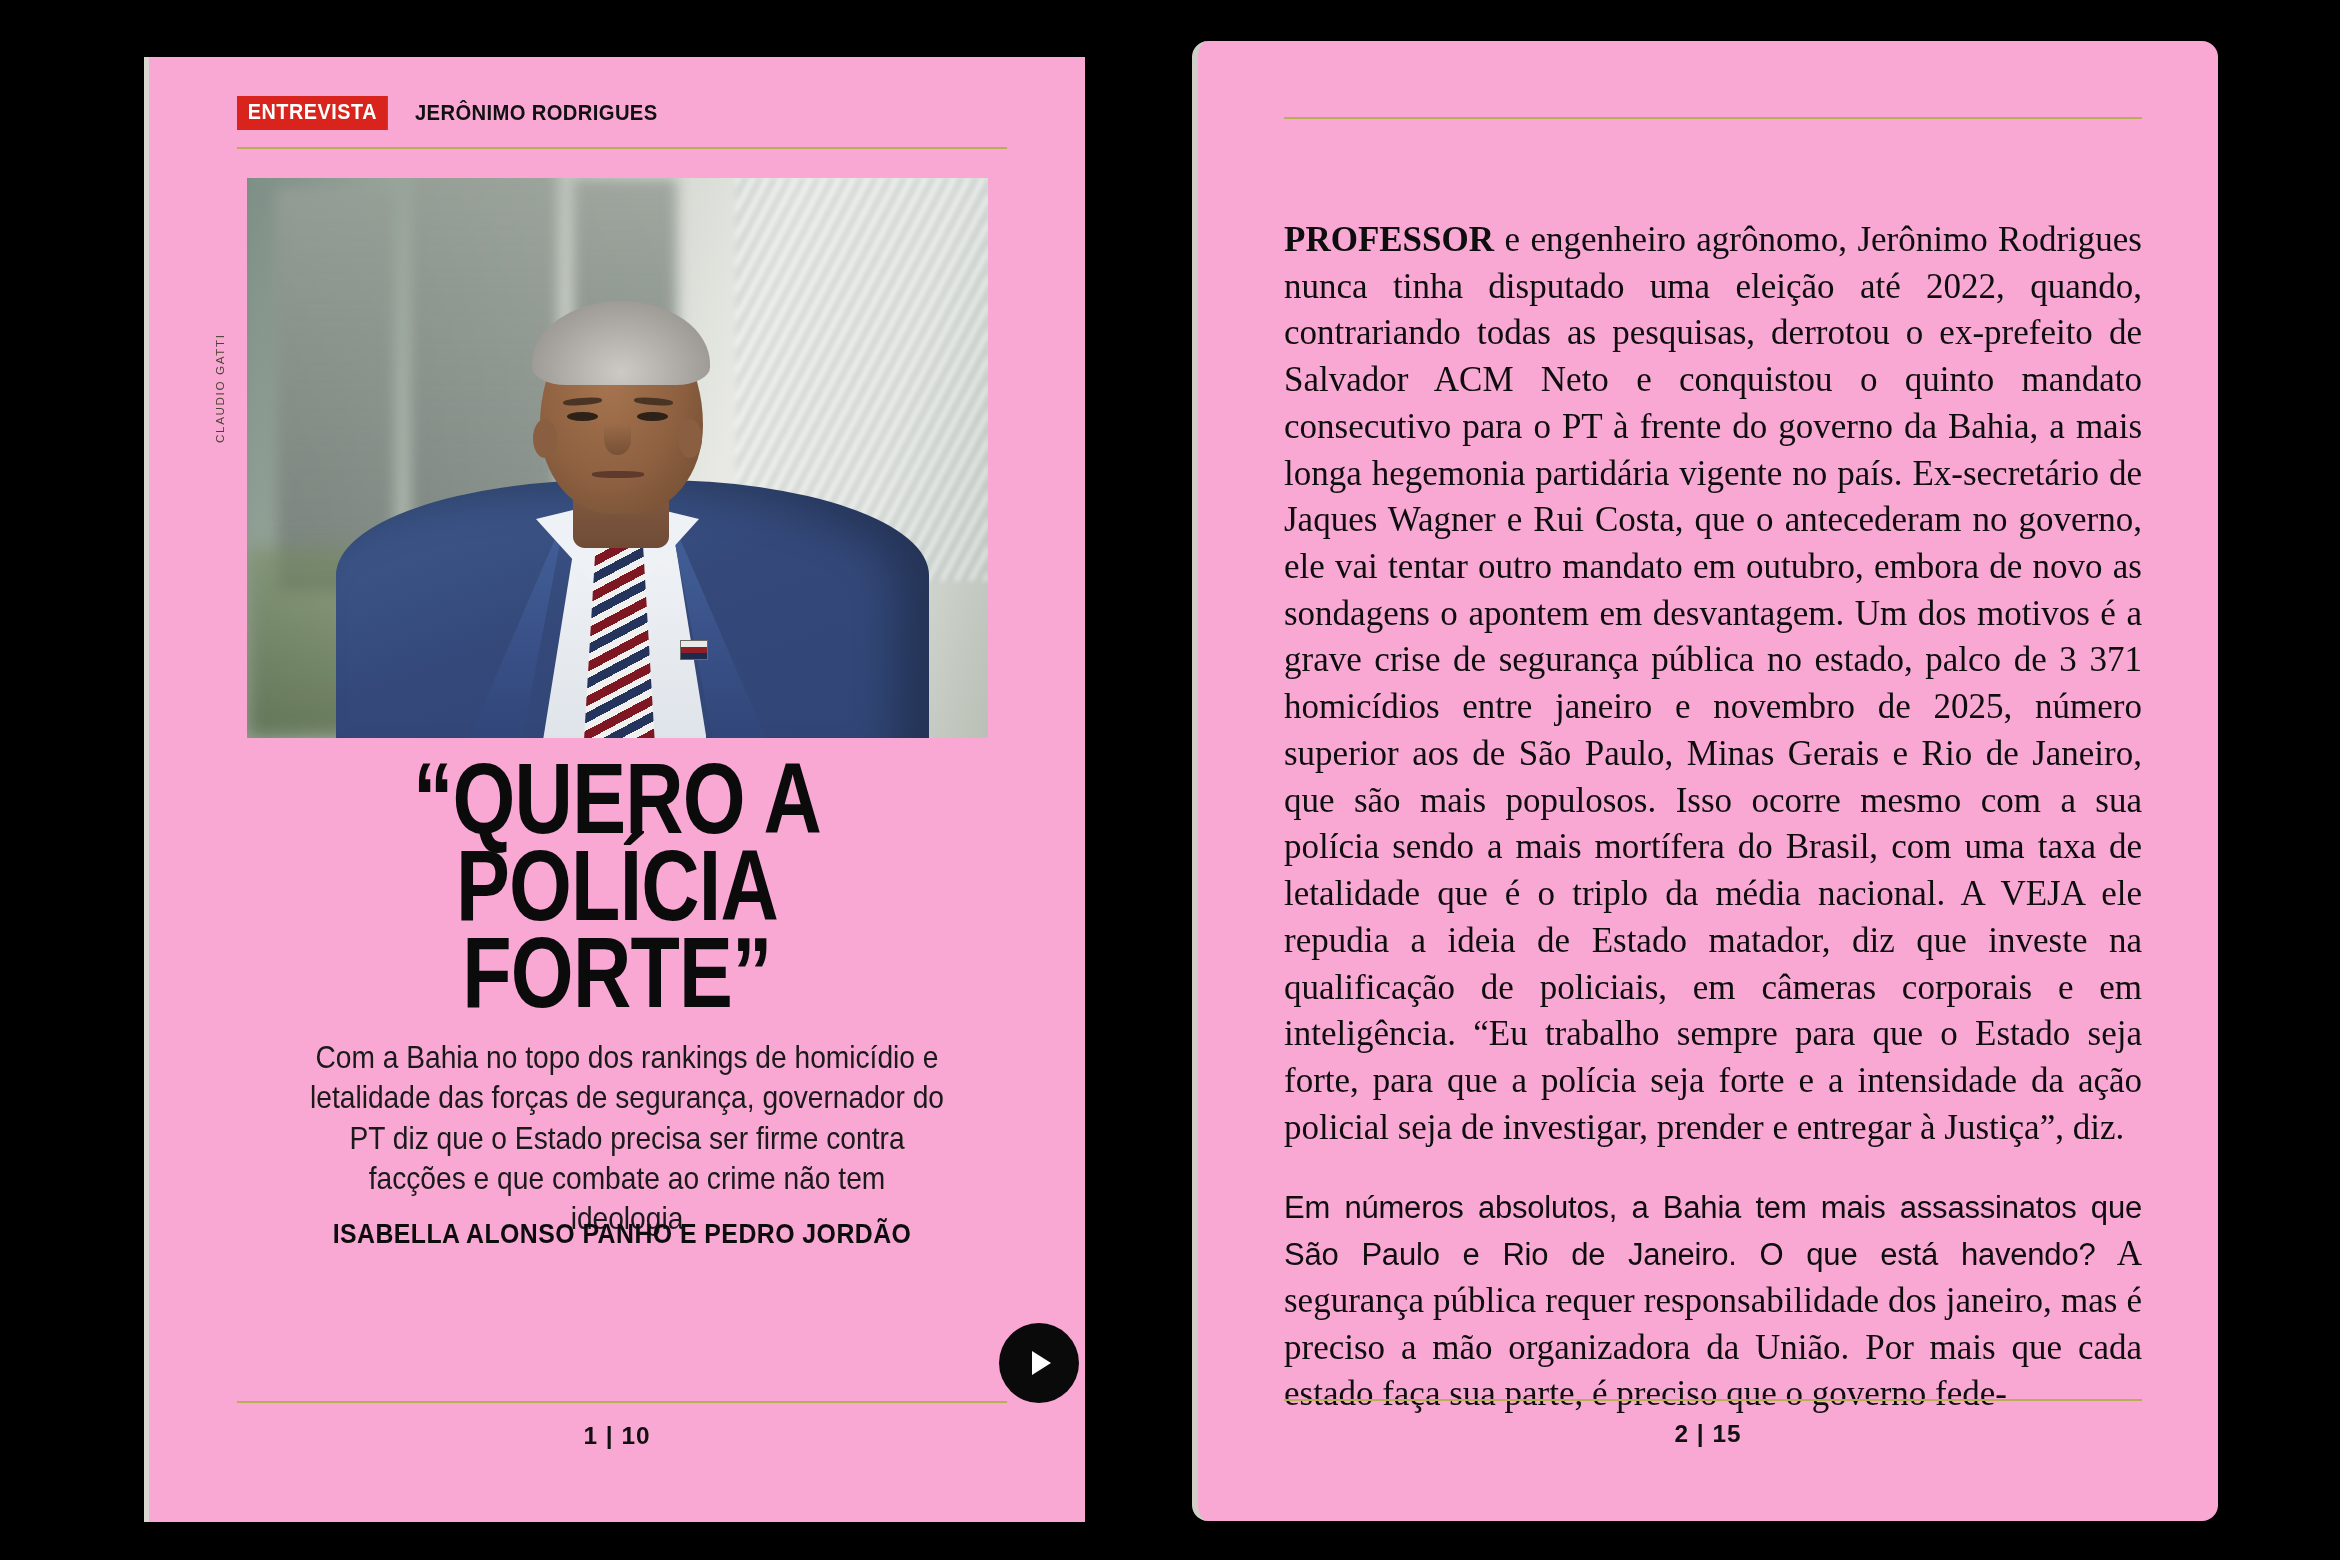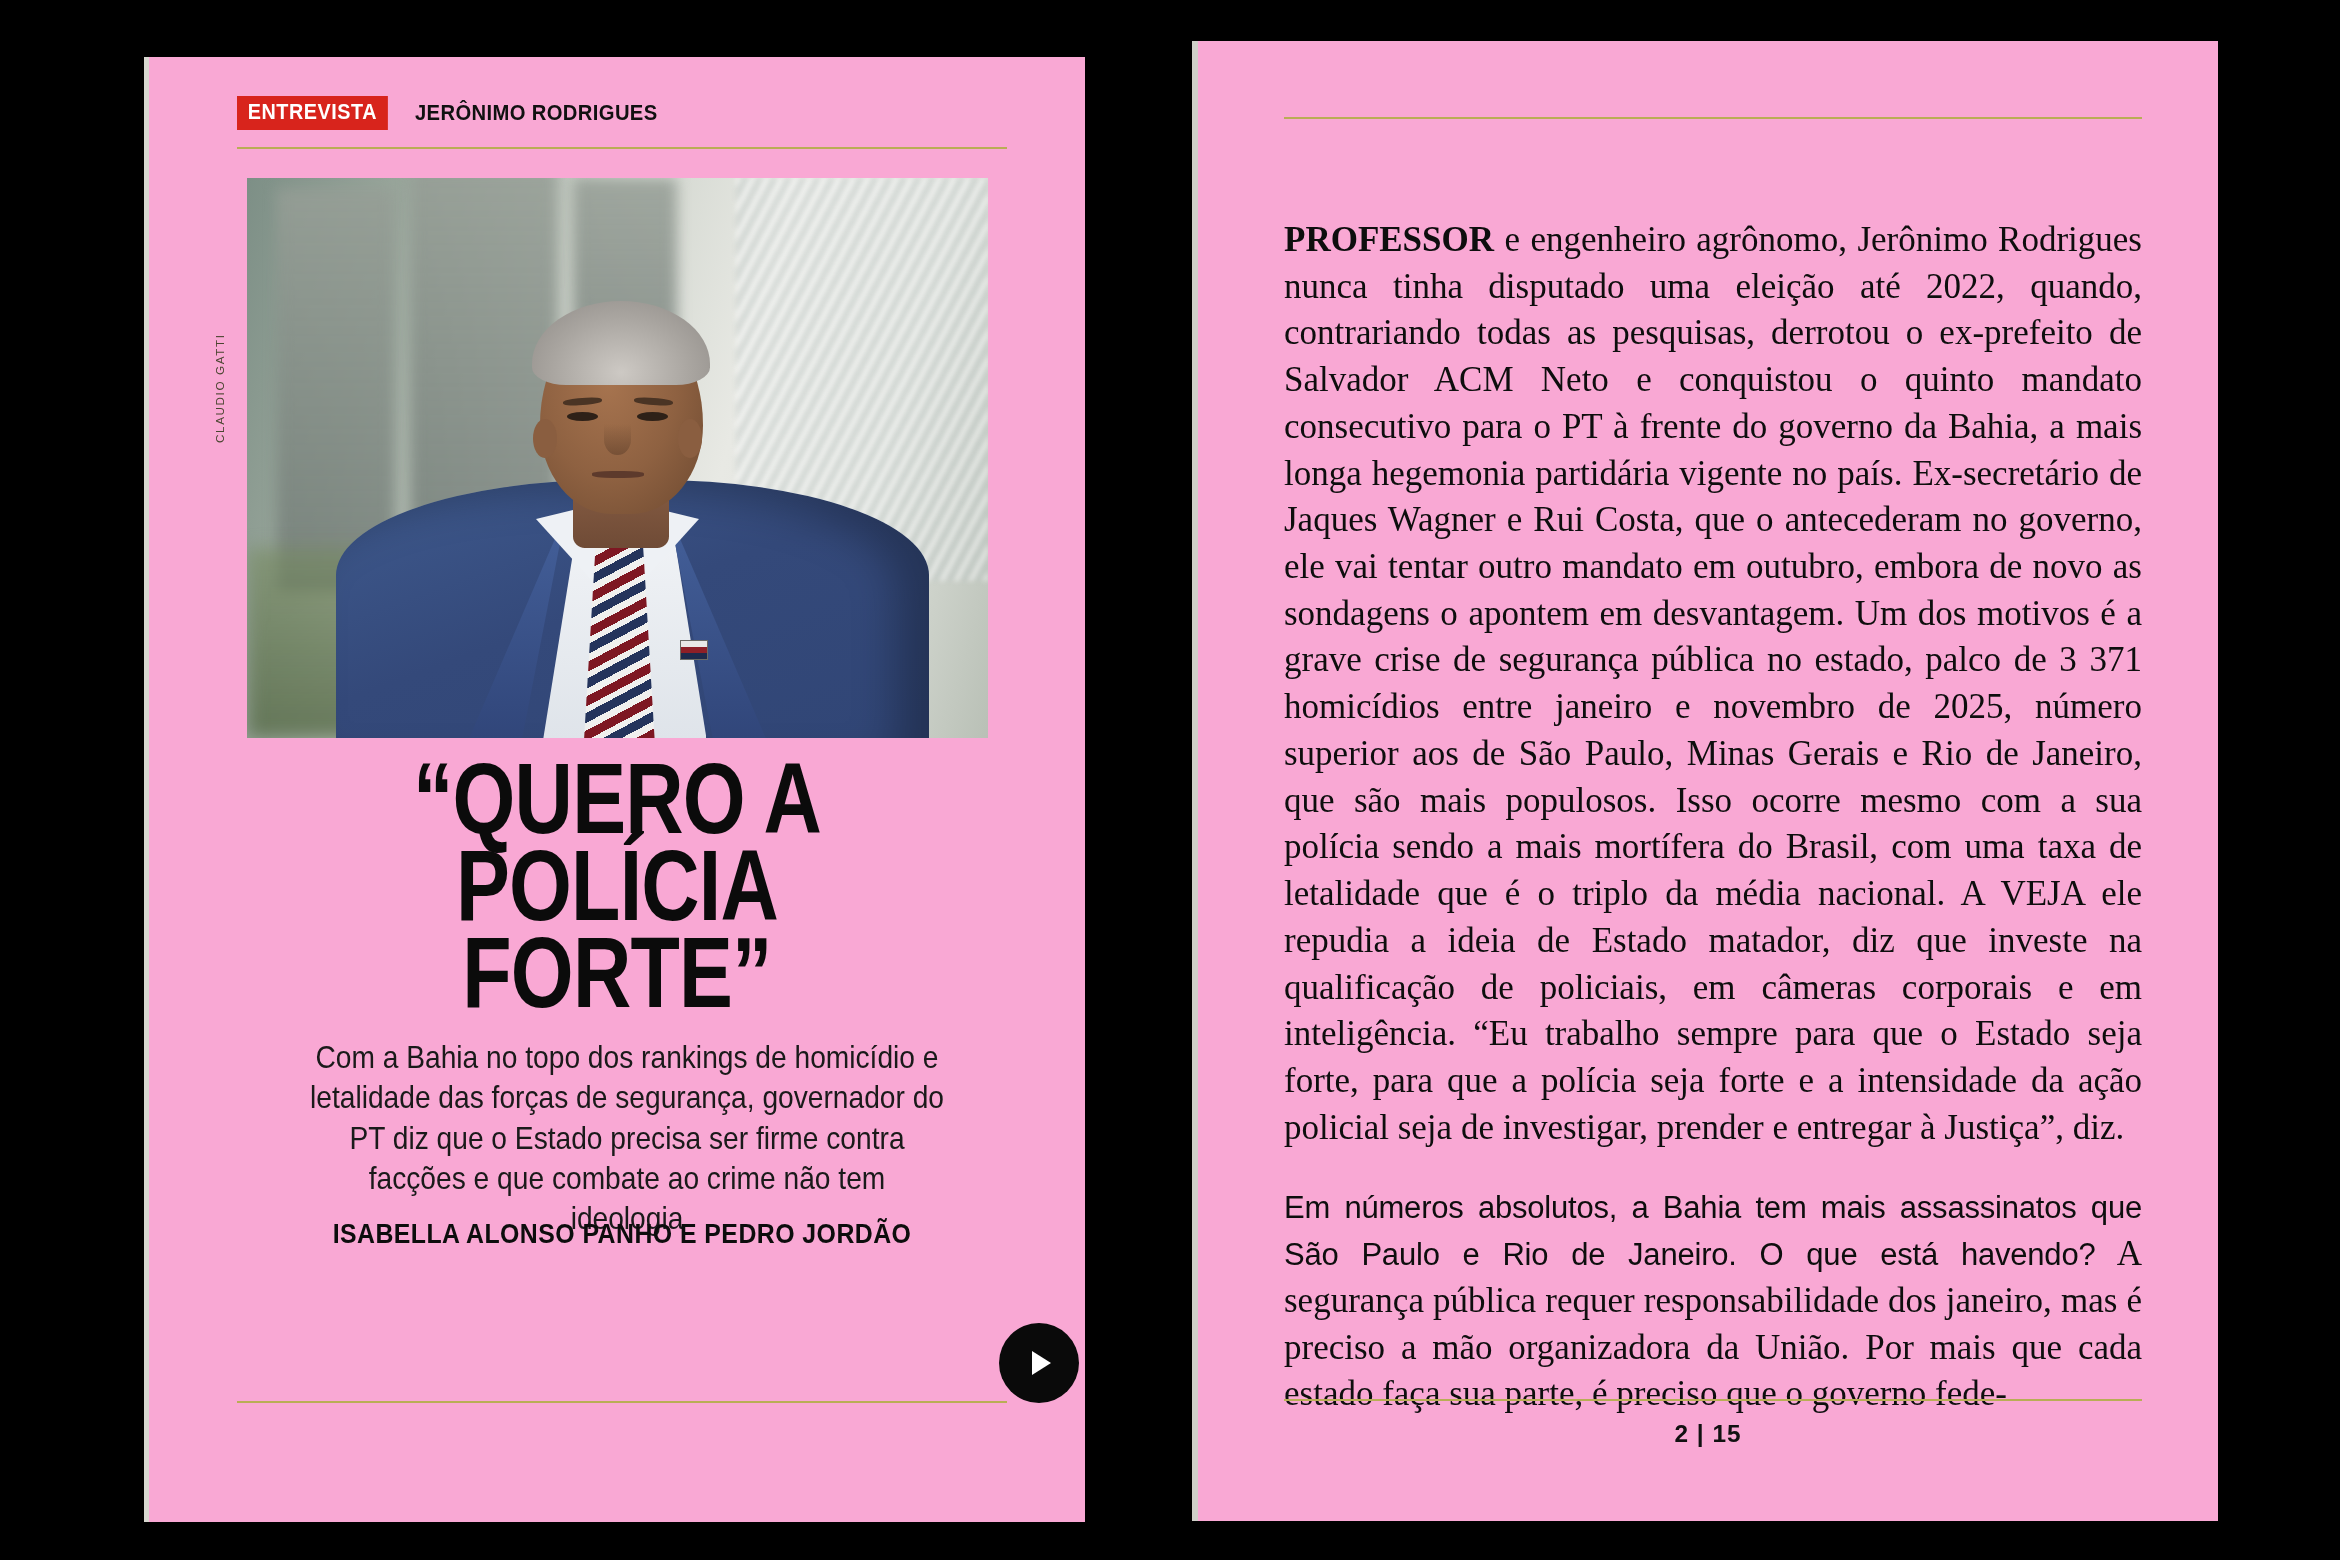--- a/index.html
+++ b/index.html
@@ -32,20 +32,21 @@
     width: 941px;
     height: 1465px;
     border-left: 5.9px solid #d8d8d0;
   }
   .page-right {
     left: 1192px;
     top: 41px;
     width: 1026px;
     height: 1480px;
     border-left: 6.8px solid #cfcfc8;
+    border-radius: 16px;
   }
   
   .page-shadow {
     position: absolute;
     left: 148px;
     top: 1504px;
     width: 934px;
     height: 13.7px;
     background: #cfcfc8;
   }
@@ -439,20 +440,21 @@
 
     <div class="deck">Com a Bahia no topo dos rankings de homicídio e letalidade das forças de segurança, governador do PT diz que o Estado precisa ser firme contra facções e que combate ao crime não tem ideologia</div>
 
     <div class="byline">ISABELLA ALONSO PANHO E PEDRO JORDÃO</div>
 
     <div class="next-btn">
       <span class="tri"></span>
     </div>
 
     <div class="rule-bottom-left"></div>
+    <div class="folio">1 | 10</div>
   </div>
 
   <div class="page page-right">
 
     <div class="rule-top-right"></div>
 
     <div class="body-col">
       <p><span class="lead-caps">PROFESSOR</span><span> e engenheiro agrônomo, Jerônimo Rodrigues nunca tinha disputado uma eleição até 2022, quando, contrariando todas as pesquisas, derrotou o ex-prefeito de Salvador ACM Neto e conquistou o quinto mandato consecutivo para o PT à frente do governo da Bahia, a mais longa hegemonia partidária vigente no país. Ex-secretário de Jaques Wagner e Rui Costa, que o antecederam no governo, ele vai tentar outro mandato em outubro, embora de novo as sondagens o apontem em desvantagem. Um dos motivos é a grave crise de segurança pública no estado, palco de 3 371 homicídios entre janeiro e novembro de 2025, número superior aos de São Paulo, Minas Gerais e Rio de Janeiro, que são mais populosos. Isso ocorre mesmo com a sua polícia sendo a mais mortífera do Brasil, com uma taxa de letalidade que é o triplo da média nacional. A VEJA ele repudia a ideia de Estado matador, diz que investe na qualificação de policiais, em câmeras corporais e em inteligência. “Eu trabalho sempre para que o Estado seja forte, para que a polícia seja forte e a intensidade da ação policial seja de investigar, prender e entregar à Justiça”, diz.</span></p>
       <p><span class="q">Em números absolutos, a Bahia tem mais assassinatos que São Paulo e Rio de Janeiro. O que está havendo?</span><span> A segurança pública requer responsabilidade dos janeiro, mas é preciso a mão organizadora da União. Por mais que cada estado faça sua parte, é preciso que o governo fede-</span></p>
     </div>

